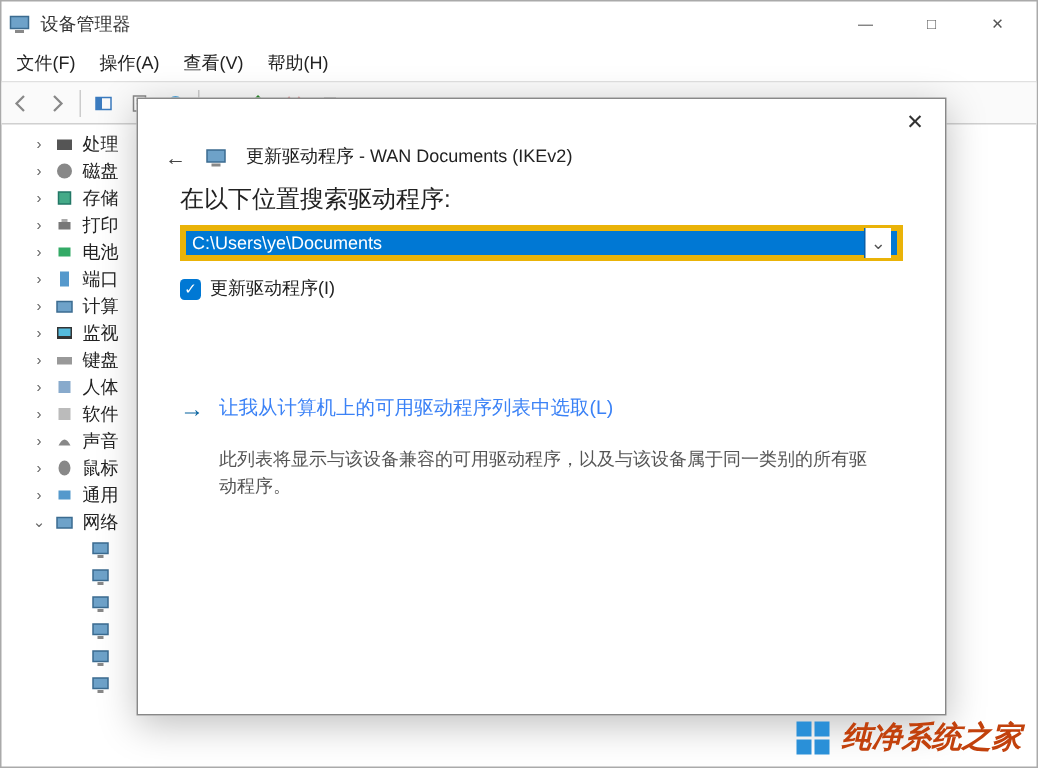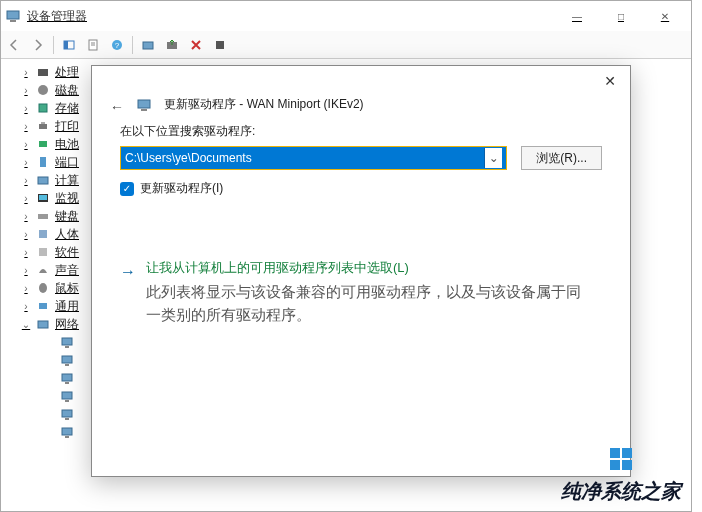--- a/index.html
+++ b/index.html
@@ -1,18 +1,18 @@
 <!DOCTYPE html>
 <html><head>
 <meta charset="utf-8">
 <style>
 * { box-sizing: border-box; margin: 0; padding: 0; font-family: "Segoe UI", "Microsoft YaHei", sans-serif; }
 body { background: #fff; width: 702px; height: 512px; overflow: hidden; position: relative; }
 
-.main-window { width: 692px; height: 512px; border: 1px solid #aaa; background: #fff; position: relative; text-decoration: underline; }
+.main-window { width: 692px; height: 512px; border: 1px solid #aaa; background: #fff; position: relative; }
 .titlebar { height: 30px; display: flex; align-items: center; padding: 0 4px; font-size: 12px; color: #333; }
 .titlebar .app-icon { width: 16px; height: 16px; margin-right: 6px; display: flex; align-items: center; justify-content: center; }
 .titlebar .spacer { flex: 1; }
 .win-btn { width: 44px; height: 28px; display: flex; align-items: center; justify-content: center; color: #555; font-size: 10px; }
 
 .menubar { height: 24px; display: flex; align-items: center; padding: 0 2px; font-size: 12px; border-bottom: 1px solid #e0e0e0; }
 .menubar .menu-item { padding: 3px 8px; color: #222; }
 
 .toolbar { height: 28px; display: flex; align-items: center; padding: 0 2px; border-bottom: 1px solid #d0d0d0; gap: 2px; background: #fafafa; }
 .tool-btn { width: 22px; height: 22px; display: flex; align-items: center; justify-content: center; border: 1px solid transparent; }
@@ -26,33 +26,33 @@
 .net-children { padding-left: 52px; }
 
 .dialog { position: absolute; left: 90px; top: 64px; width: 540px; height: 412px; background: #fff; border: 1px solid #888; box-shadow: 0 6px 24px rgba(0,0,0,.25); }
 .dlg-close-row { height: 30px; display: flex; justify-content: flex-end; align-items: center; }
 .dlg-close { width: 40px; height: 28px; display: flex; align-items: center; justify-content: center; font-size: 14px; color: #333; }
 .dlg-header { display: flex; align-items: center; padding: 0 18px 10px 18px; gap: 12px; font-size: 12px; color: #222; }
 .dlg-back { font-size: 14px; color: #444; }
 .dlg-devicon { width: 16px; height: 16px; }
 .dlg-body { padding: 0 28px; }
 .dlg-title { color: #0a64a0; font-size: 15px; margin: 18px 0 22px 0; }
-.dlg-label { font-size: 12px; color: #222; margin-bottom: 6px; }
+.dlg-label { font-size: 16px; color: #222; margin-bottom: 6px; }
 .path-row { display: flex; gap: 14px; align-items: center; margin-bottom: 10px; }
-.path-combo { flex: 1; height: 24px; border: 1px solid #eab308; background: #0078d4; color: #fff; display: flex; align-items: center; font-size: 12px; padding: 0 4px; position: relative; }
+.path-combo { flex: 1; height: 24px; border: 4px solid #eab308; background: #0078d4; color: #fff; display: flex; align-items: center; font-size: 12px; padding: 0 4px; position: relative; }
 .path-combo .chev { margin-left: auto; color: #fff; width: 18px; text-align: center; background: #fff; color: #555; height: 20px; display:flex; align-items:center; justify-content:center; border-left:1px solid #0a5fa8;}
 .browse-btn { height: 24px; padding: 0 14px; font-size: 12px; border: 1px solid #adadad; background: #f5f5f5; color: #222; }
 .cb-row { display: flex; align-items: center; gap: 6px; font-size: 12px; color: #222; }
 .cb { width: 14px; height: 14px; background: #0078d4; border-radius: 3px; display: flex; align-items: center; justify-content: center; color: #fff; font-size: 10px; }
 .pick-list { margin-top: 62px; display: flex; gap: 10px; }
 .pick-arrow { color: #0a64a0; font-size: 16px; padding-top: 2px; }
-.pick-title { color: #15803d; font-size: 13px; margin-bottom: 4px; }
-.pick-desc { font-size: 15px; color: #555; line-height: 1.5; max-width: 440px; }
-
-.watermark { position: absolute; right: 10px; bottom: 6px; display: flex; align-items: center; gap: 8px; font-size: 20px; font-style: italic; font-weight: 600; color: #0f172a; flex-direction: column; }
+.pick-title { color: #3b82f6; font-size: 13px; margin-bottom: 16px; }
+.pick-desc { font-size: 12px; color: #555; line-height: 1.5; max-width: 440px; }
+
+.watermark { position: absolute; right: 10px; bottom: 6px; display: flex; align-items: center; gap: 8px; font-size: 20px; font-style: italic; font-weight: 600; color: #c2410c; }
 .wm-logo { width: 22px; height: 22px; display: grid; grid-template-columns: 1fr 1fr; grid-template-rows: 1fr 1fr; gap: 2px; }
 .wm-logo div { background: #2a90d8; }
 svg { display: block; }
 </style>
 </head>
 <body>
 
 <div class="main-window">
   <div class="titlebar">
     <span class="app-icon">
@@ -61,20 +61,26 @@
           <rect x="4" y="11" width="6" height="2" fill="#888"></rect>
         </svg>
     </span>
     <span>设备管理器</span>
     <span class="spacer"></span>
     <span class="win-btn">—</span>
     <span class="win-btn">□</span>
     <span class="win-btn">✕</span>
   </div>
 
+  <div class="menubar">
+    <span class="menu-item">文件(F)</span>
+    <span class="menu-item">操作(A)</span>
+    <span class="menu-item">查看(V)</span>
+    <span class="menu-item">帮助(H)</span>
+  </div>
 
   <div class="toolbar">
     <span class="tool-btn">
         <svg width="14" height="14">
           <path d="M9 2 L4 7 L9 12" stroke="#888" fill="none" stroke-width="1.5"></path>
         </svg>
       </span>
     <span class="tool-btn">
         <svg width="14" height="14">
           <path d="M5 2 L10 7 L5 12" stroke="#888" fill="none" stroke-width="1.5"></path>
@@ -321,30 +327,29 @@
       <span class="dlg-close">✕</span>
     </div>
     <div class="dlg-header">
       <span class="dlg-back">←</span>
       <span class="dlg-devicon">
         <svg width="16" height="16">
             <rect x="2" y="3" width="12" height="8" fill="#6ea2c9" stroke="#3b6b90"></rect>
             <rect x="5" y="12" width="6" height="2" fill="#888"></rect>
           </svg>
       </span>
-      <span>更新驱动程序 - WAN Miniport (IKEv2)</span>
+      <span>更新驱动程序 - WAN Documents (IKEv2)</span>
     </div>
     <div class="dlg-body">
       <div class="dlg-label">在以下位置搜索驱动程序:</div>
       <div class="path-row">
         <div class="path-combo">
           <span>C:\Users\ye\Documents</span>
           <span class="chev">⌄</span>
         </div>
-        <button class="browse-btn">浏览(R)...</button>
       </div>
       <div class="cb-row">
         <span class="cb">✓</span>
         <span>更新驱动程序(I)</span>
       </div>
       <div class="pick-list">
         <span class="pick-arrow">→</span>
         <div>
           <div class="pick-title">让我从计算机上的可用驱动程序列表中选取(L)</div>
           <div class="pick-desc">此列表将显示与该设备兼容的可用驱动程序，以及与该设备属于同一类别的所有驱动程序。</div>

